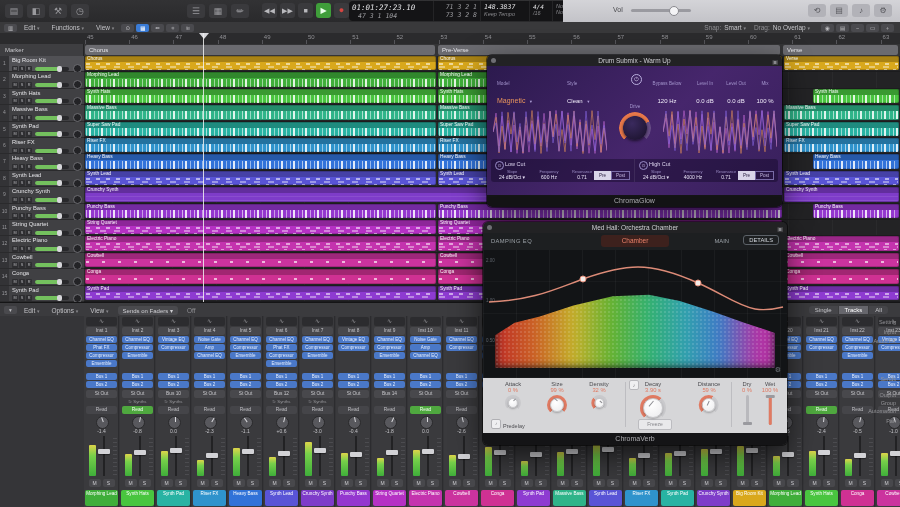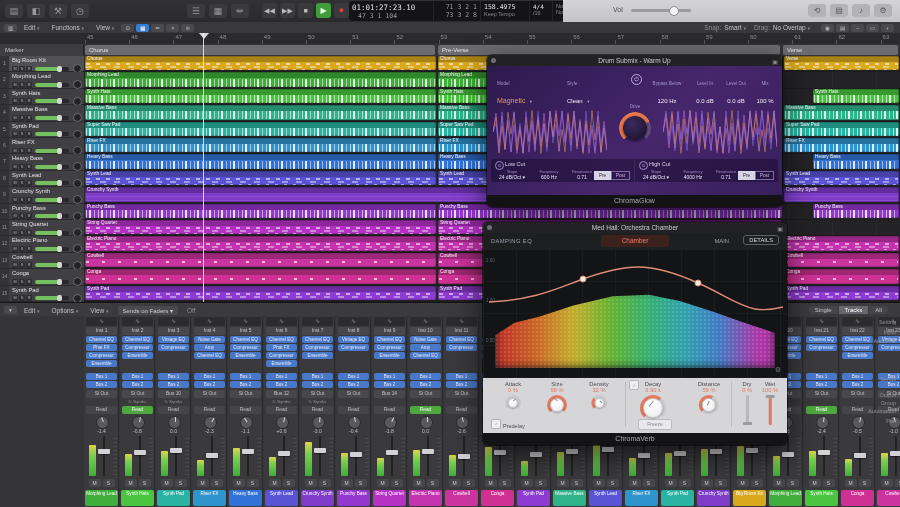--- a/index.html
+++ b/index.html
@@ -7,21 +7,21 @@
        font-family:"Liberation Sans",sans-serif;color:#ccc;-webkit-font-smoothing:antialiased;}
   .abs{position:absolute;}
 
   
   #control-bar{left:0;top:0;width:900px;height:22px;background:linear-gradient(#323234,#2a2a2c);border-bottom:1px solid #161617;}
   .cb-icon{display:inline-block;width:18px;height:14px;margin:4px 2px 0 2px;text-align:center;font-size:9px;line-height:14px;color:#9a9a9e;background:#3a3a3d;border-radius:3px;}
   #transport{left:262px;top:3px;display:flex;gap:3px;}
   .tr-btn{width:15px;height:15px;border-radius:3px;background:#3a3a3d;color:#b9b9bd;font-size:7px;line-height:15px;text-align:center;}
   .tr-btn.play{background:#3f9e3a;color:#eaffea;font-size:8px;}
   .tr-btn.rec{color:#d64541;font-size:9px;}
-  #lcd{left:349px;top:1px;width:254px;height:20px;background:#141416;border-radius:4px;display:flex;align-items:stretch;}
+  #lcd{left:349px;top:1px;width:254px;height:20px;background:#141416;border-radius:4px;display:flex;align-items:stretch;font-style:italic;}
   .lcd-col{padding:2px 3px 0 3px;border-right:1px solid rgba(255,255,255,.07);}
   .lcd-main{font-size:7.5px;color:#e4e4e6;font-family:"DejaVu Sans Mono",monospace;letter-spacing:0;}
   .lcd-sub{font-size:6.5px;color:#9c9ca0;font-family:"DejaVu Sans Mono",monospace;}
   .lcd-tiny{font-size:5.5px;color:#8a8a8e;}
   #light-bar{left:563px;top:0;width:337px;height:22px;background:linear-gradient(#d4d4d8,#c3c3c8);border-bottom:1px solid #98989d;}
   #vol-label{left:50px;top:6px;font-size:7px;color:#4a4a4e;position:absolute;}
   #vol-slider{left:68px;top:9px;width:60px;height:3px;background:#9a9aa0;border-radius:2px;position:absolute;}
   #vol-slider .thumb{position:absolute;left:38px;top:-3px;width:8px;height:8px;border-radius:50%;background:#f4f4f6;border:1px solid #8a8a90;}
   .lb-icon{position:absolute;top:4px;width:18px;height:13px;border-radius:3px;background:#b2b2b8;color:#55555a;font-size:8px;line-height:13px;text-align:center;}
 
@@ -193,21 +193,21 @@
   <div class="abs" id="lcd">
     <div class="lcd-col" style="width:78px;">
       <div class="lcd-main">01:01:27:23.10</div>
       <div class="lcd-sub" style="padding-left:6px;">47 3 1 104</div>
     </div>
     <div class="lcd-col" style="width:40px;text-align:right;">
       <div class="lcd-sub">71 3 2 1</div>
       <div class="lcd-sub">73 3 2 8</div>
     </div>
     <div class="lcd-col" style="width:42px;">
-      <div class="lcd-main" style="font-size:6.5px;">158.4975</div>
+      <div class="lcd-main" style="font-size:6.5px;">148.3837</div>
       <div class="lcd-tiny">Keep Tempo</div>
     </div>
     <div class="lcd-col" style="width:16px;">
       <div class="lcd-main" style="font-size:6px;">4/4</div>
       <div class="lcd-tiny">/16</div>
     </div>
     <div class="lcd-col" style="width:24px;border-right:none;">
       <div class="lcd-tiny">No In</div>
       <div class="lcd-tiny">No Out</div>
     </div>

